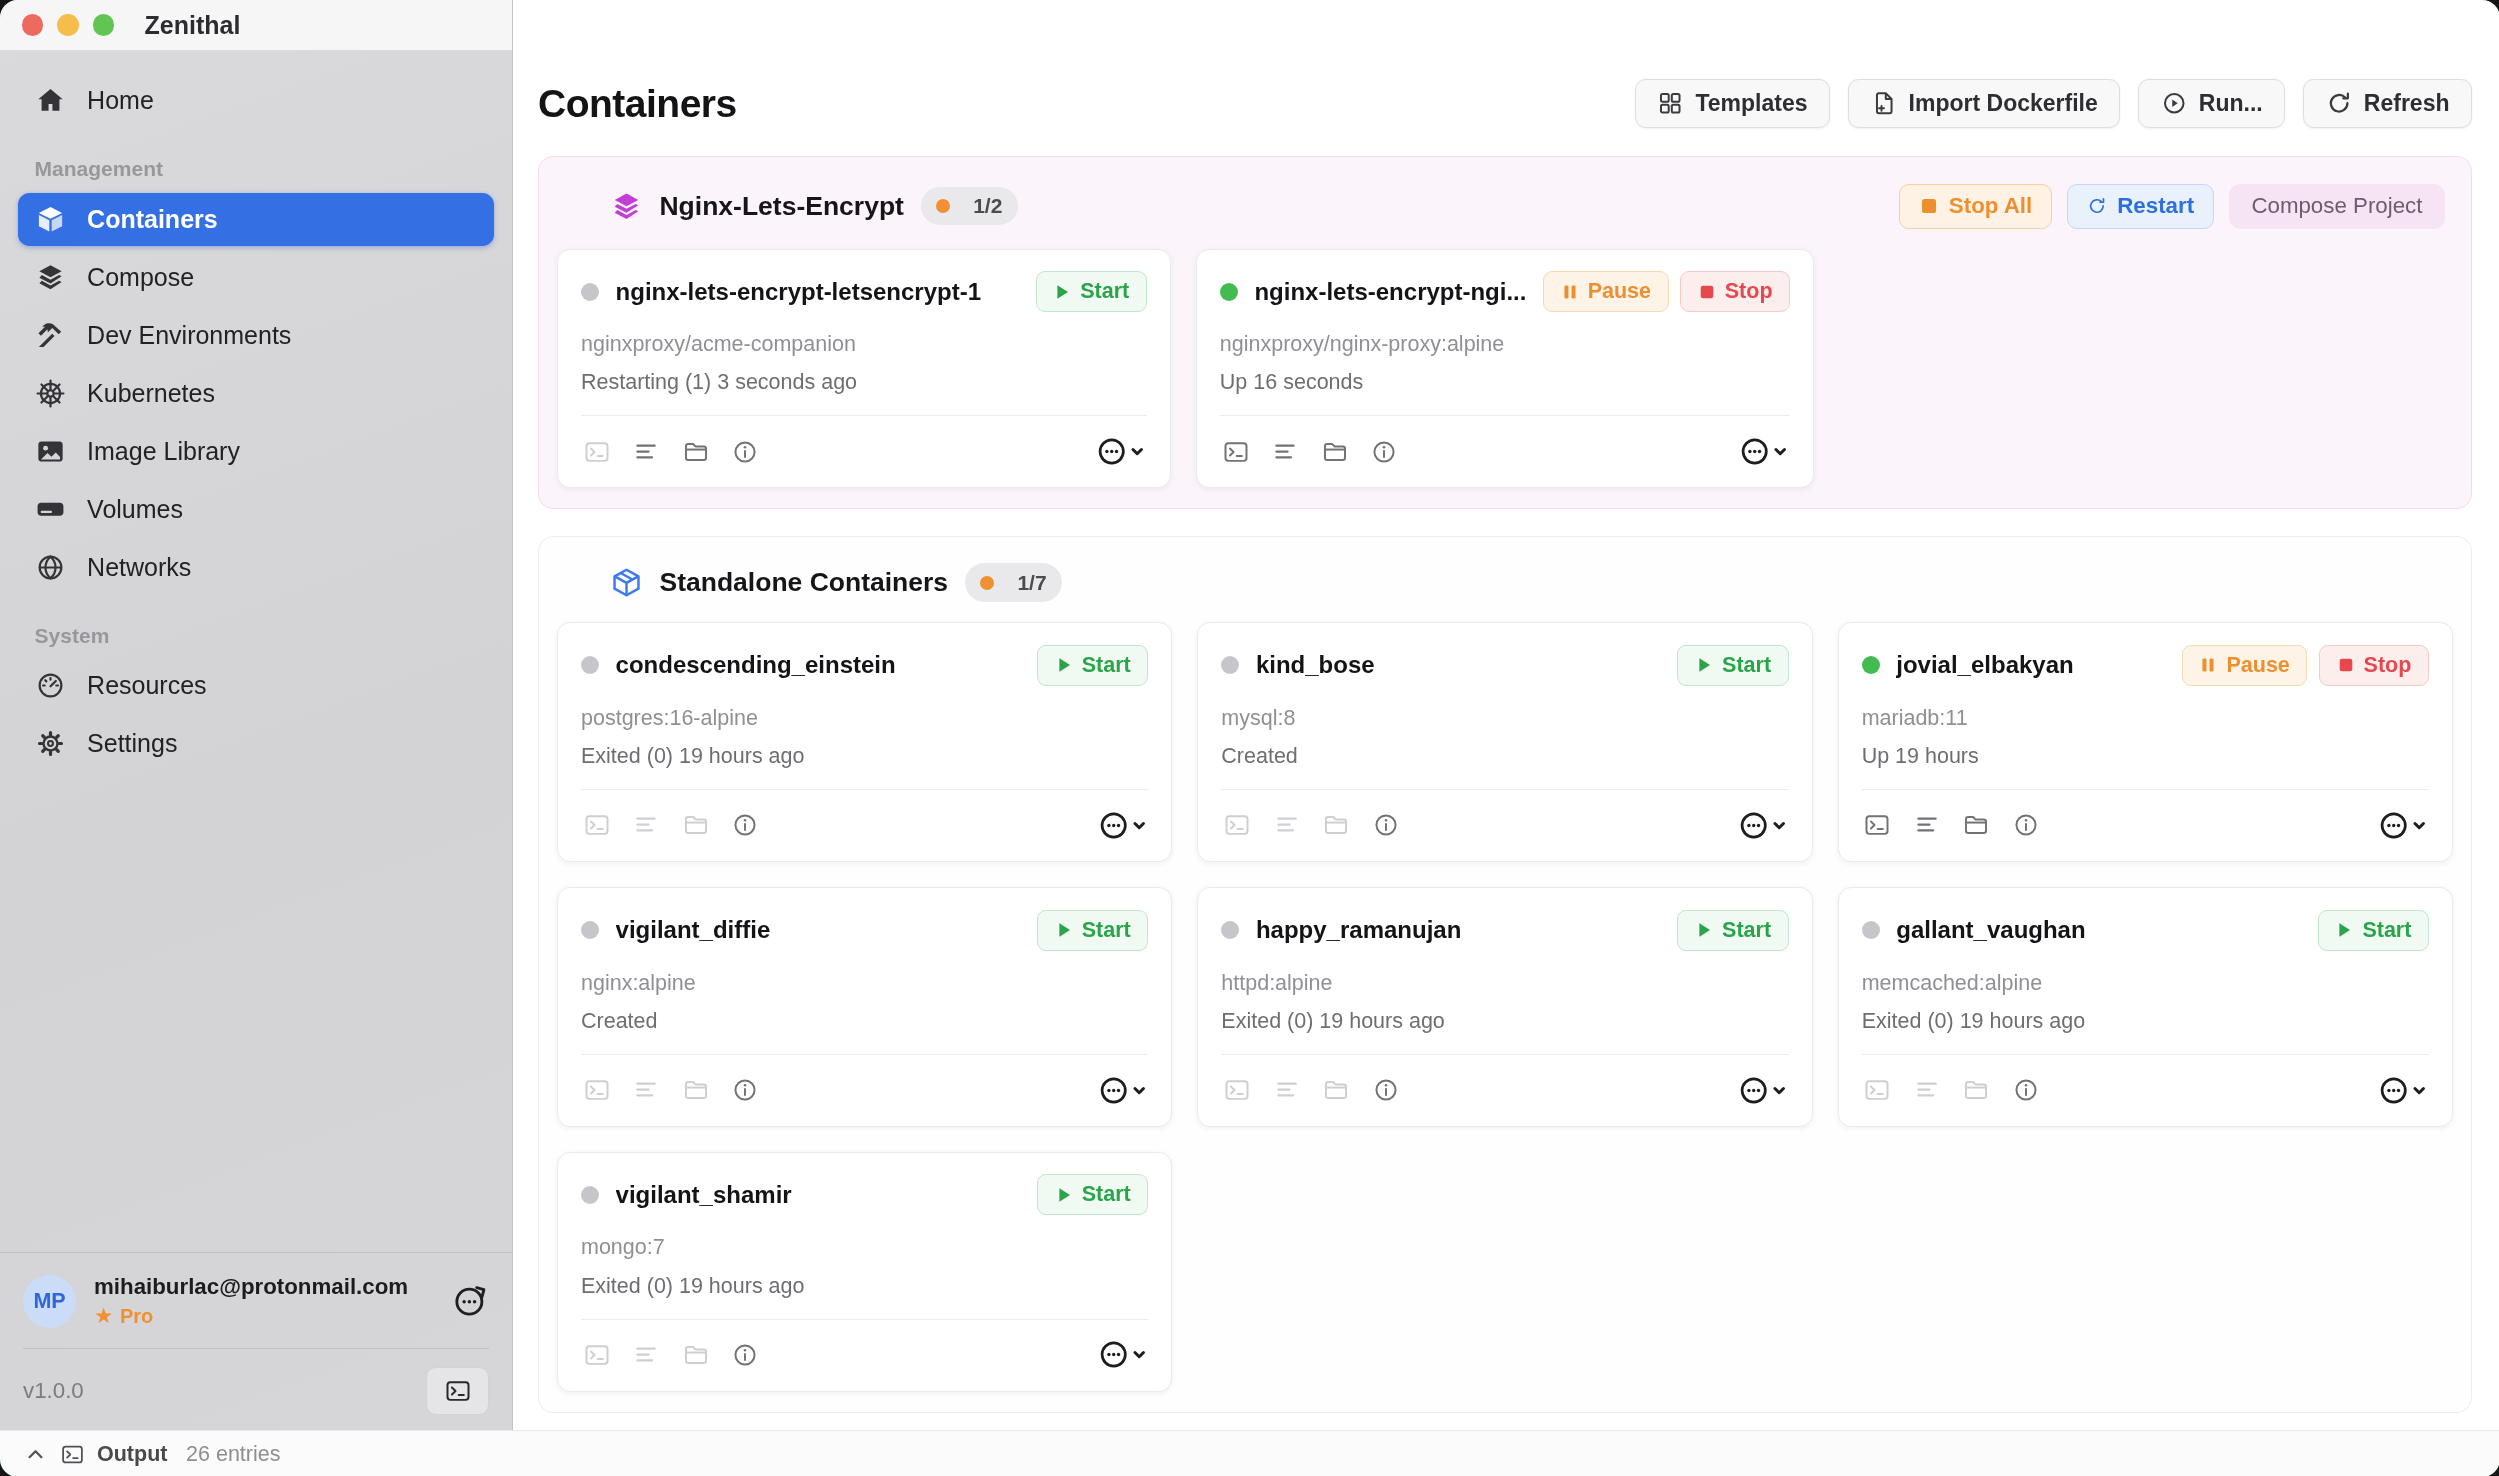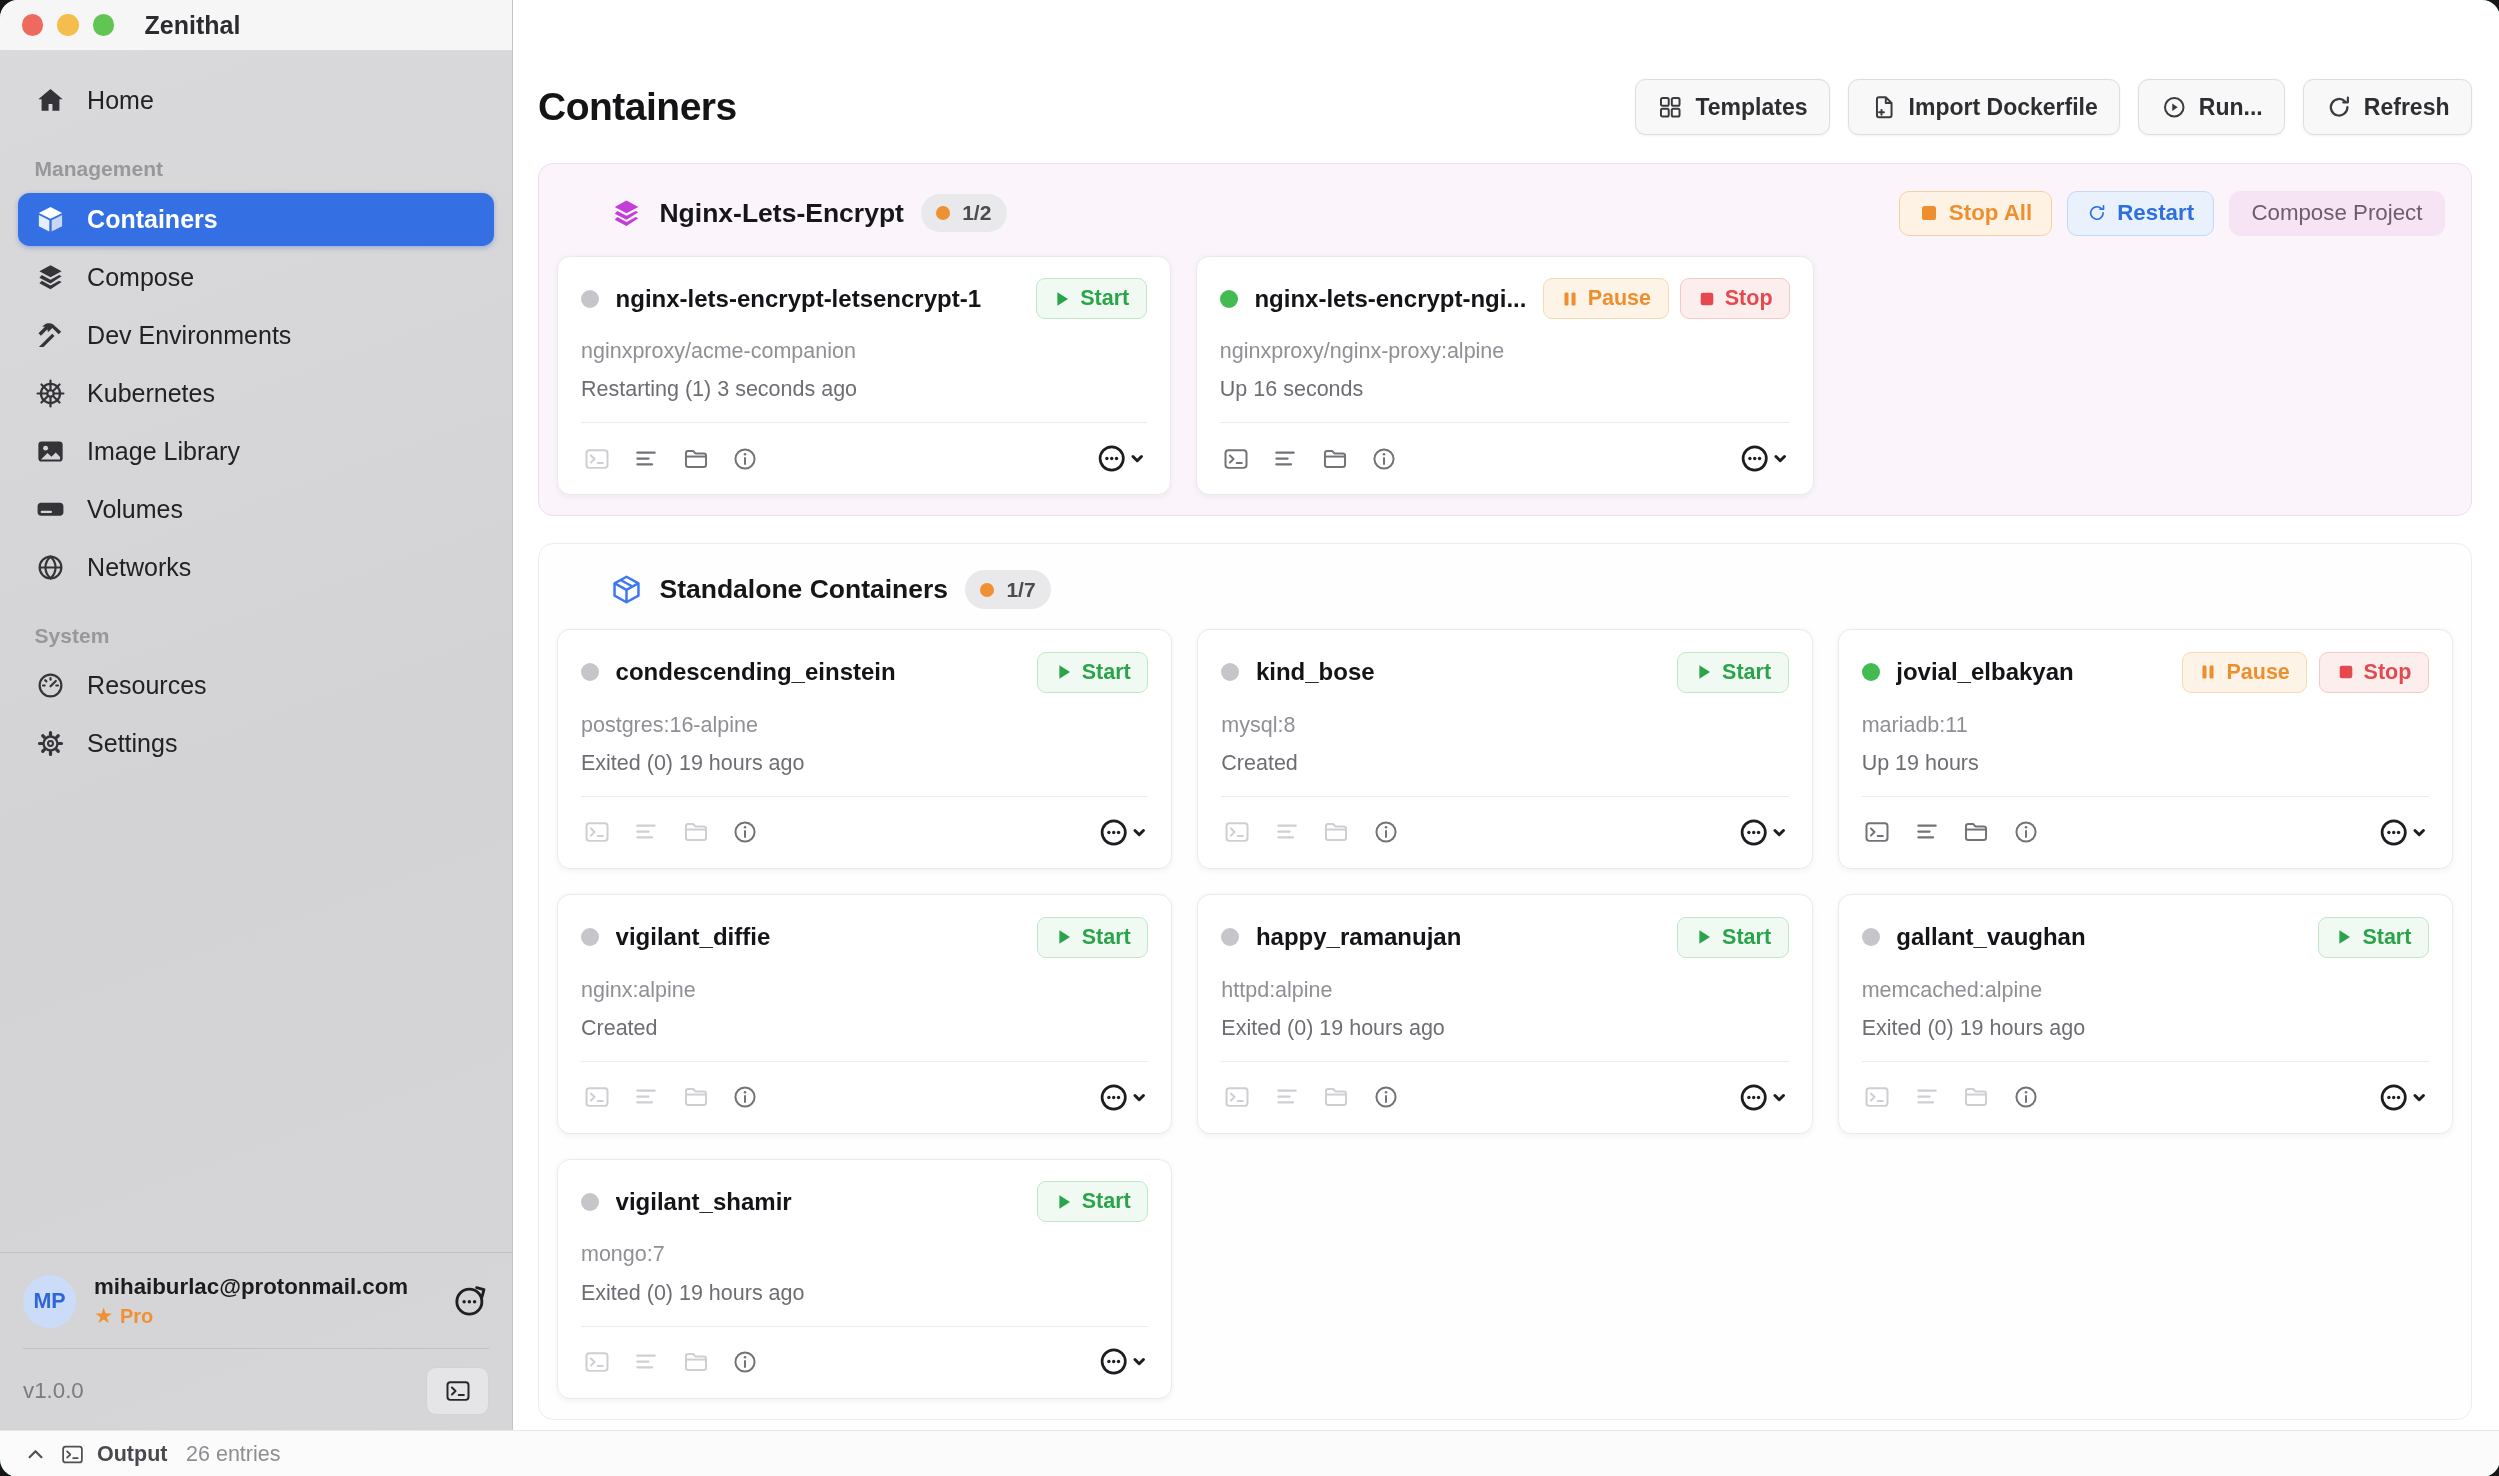--- a/index.html
+++ b/index.html
@@ -30,31 +30,31 @@
   .sb-divider{height:0.8px;background:#c1c1c4;margin:20px 0 18px;}
   .version-row{display:flex;align-items:center;}
   .version{font-size:22.3px;color:#7b7b80;}
   .term-btn{margin-left:auto;width:63px;height:48px;border-radius:10px;background:#e5e5e7;border:0.8px solid #d3d3d6;display:flex;align-items:center;justify-content:center;color:#28282c;}
   .term-btn .icn{width:28px;height:28px;}
   
   .main{flex:1;background:#fff;display:flex;flex-direction:column;overflow:hidden;}
   .main-header{display:flex;align-items:center;padding:79px 28px 28px 25px;}
   .page-title{font-size:39px;font-weight:800;color:#141417;letter-spacing:-0.5px;}
   .header-actions{margin-left:auto;display:flex;gap:18px;}
-  .hbtn{display:flex;align-items:center;gap:11.6px;height:56px;padding:0 21.5px;border-radius:10.8px;background:#f8f8f9;border:1.2px solid #dedee0;box-shadow:0 0.8px 2.5px rgba(0,0,0,.06);font-size:23px;font-weight:600;color:#2e2e32;cursor:default;}
+  .hbtn{display:flex;align-items:center;gap:11.6px;height:49px;padding:0 21.5px;border-radius:10.8px;background:#f8f8f9;border:1.2px solid #dedee0;box-shadow:0 0.8px 2.5px rgba(0,0,0,.06);font-size:23px;font-weight:600;color:#2e2e32;cursor:default;}
   .hbtn .icn{width:26.5px;height:26.5px;color:#3a3a3f;}
   .groups{padding:0 28px 0 25px;display:flex;flex-direction:column;gap:26.5px;}
   .panel{border-radius:15px;padding:16.6px 18px 20px;}
   .panel.compose{background:#fcf4fb;border:1.2px solid #f1dbf0;}
   .panel.plain{background:#fefeff;border:1.2px solid #ededf0;}
   .group-header{display:flex;align-items:center;gap:16.6px;padding:10px 8.3px 20px;}
   .chev{width:28px;height:28px;color:#7d7d82;flex:none;}
   .gicon{width:33px;height:33px;flex:none;}
   .group-title{font-size:26.5px;font-weight:700;color:#161619;}
-  .gbadge{display:flex;align-items:center;gap:12px;background:#e9e9ec;border-radius:827px;padding:7.4px 15.7px;font-size:21px;font-weight:600;color:#4b4b50;}
+  .gbadge{display:flex;align-items:center;gap:23px;background:#e9e9ec;border-radius:827px;padding:7.4px 15.7px;font-size:21px;font-weight:600;color:#4b4b50;}
   .gdot{width:14px;height:14px;border-radius:50%;background:#ef9133;}
   .group-actions{margin-left:auto;display:flex;gap:15px;align-items:center;}
   .gabtn{display:flex;align-items:center;gap:10px;height:45px;padding:0 19px;border-radius:10px;font-size:22.3px;font-weight:700;cursor:default;}
   .gabtn .icn{width:20px;height:20px;}
   .gabtn.stop-all{color:#ee8f2f;background:#fdf2e4;border:1.2px solid #f3d2a2;}
   .gabtn.restart{color:#2e6fdf;background:#e9f1fd;border:1.2px solid #c2d8f7;}
   .gtag{height:45px;display:flex;align-items:center;padding:0 22.3px;border-radius:11.6px;background:#f6e3f4;color:#6e5c6d;font-size:22.3px;}
   .cards{display:grid;grid-template-columns:repeat(3,1fr);gap:25px;}
   .card{background:#fff;border:1.2px solid #eaeaed;border-radius:13.2px;padding:21.5px 23px 10px;box-shadow:0 1.7px 6.6px rgba(20,20,30,.05);}
   .card-top{display:flex;align-items:center;gap:16.6px;}

